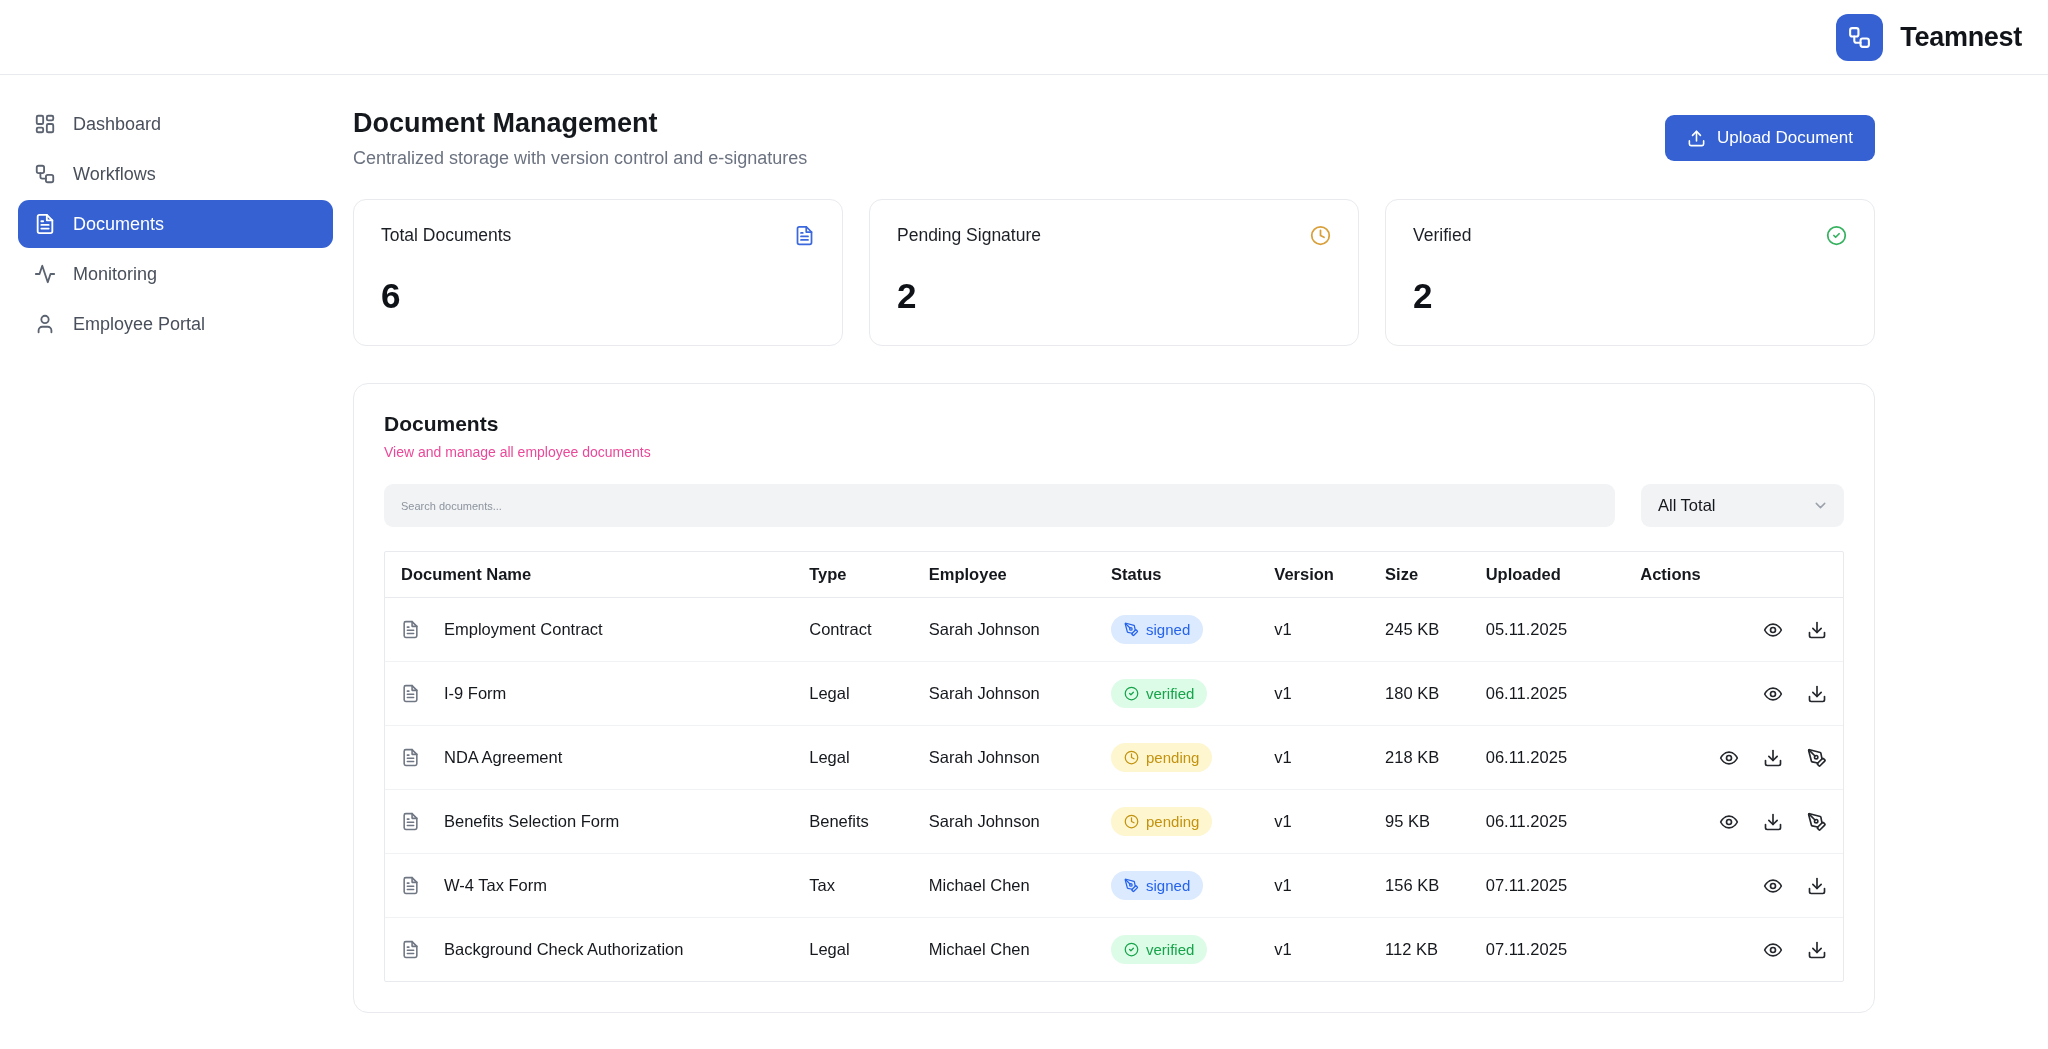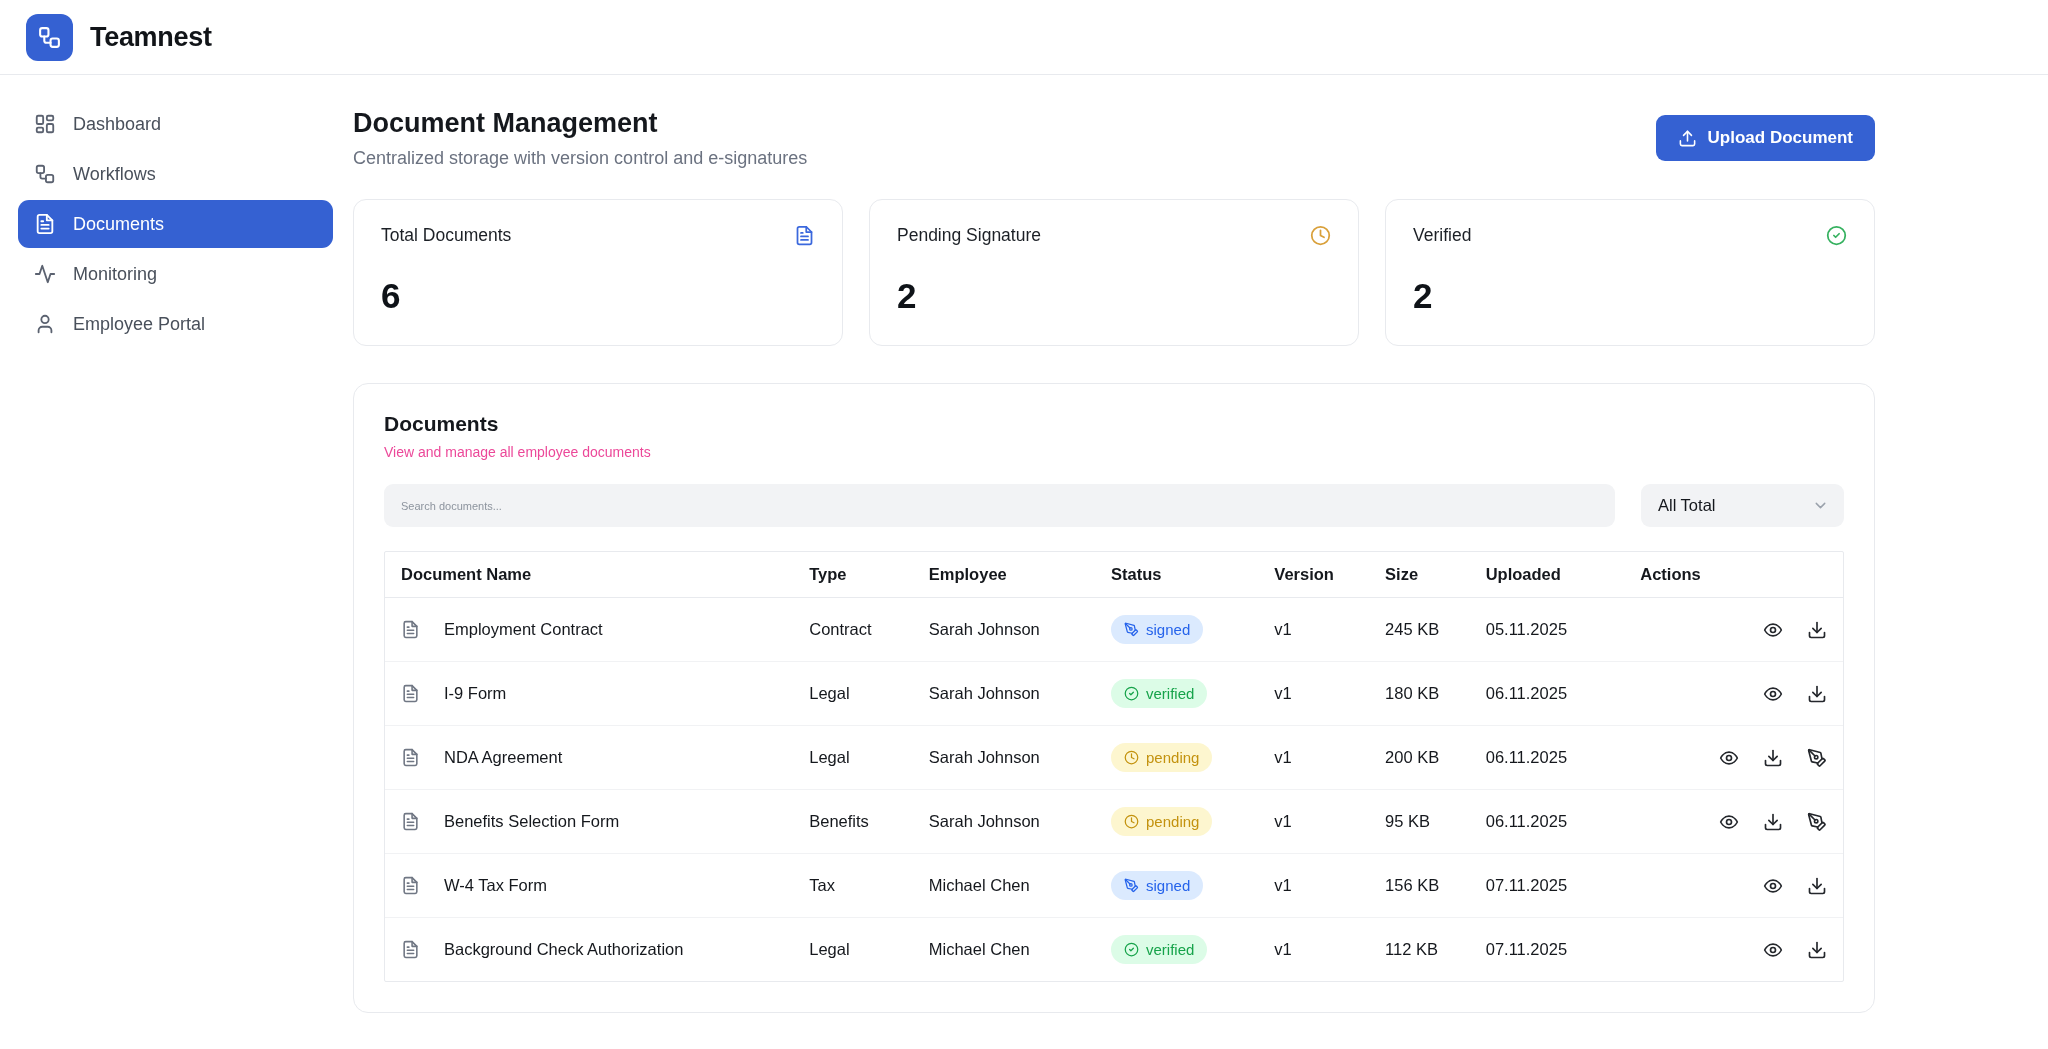--- a/index.html
+++ b/index.html
@@ -8,21 +8,21 @@
     width:2048px; height:1049px; overflow:hidden;
     font-family:"Liberation Sans","DejaVu Sans",sans-serif;
     color:#14171c;
   }
   .ic { display:inline-flex; align-items:center; justify-content:center; flex:0 0 auto; }
   .ic svg { width:100%; height:100%; display:block; }
 
   
   .topbar {
     height:75px; display:flex; align-items:center; gap:17px;
-    padding:0 26px; border-bottom:1px solid #e8eaee;
+    padding:0 26px; border-bottom:1px solid #e8eaee;justify-content:flex-end;
   }
   .logo {
     width:47px; height:47px; border-radius:12px; background:var(--primary);
     color:#fff; display:flex; align-items:center; justify-content:center;
   }
   .logo .ic { width:25px; height:25px; }
   .brand { font-size:27px; font-weight:700; letter-spacing:-0.3px; color:#111418; }
 
   
   .layout { display:flex; align-items:flex-start; }
@@ -38,21 +38,21 @@
 
   .main { flex:1; padding:33px 173px 0 0; }
 
   
   .page-header { display:flex; align-items:flex-start; justify-content:space-between; }
   .page-title { font-size:27px; font-weight:600; color:#15181d; }
   .page-subtitle { font-size:18px; color:#6b7280; margin-top:9px; }
   .upload-btn {
     display:flex; align-items:center; gap:11px; margin-top:7px;
     background:var(--primary); color:#fff; border:none; border-radius:9px;
-    height:46px; padding:0 22px; font-size:17px; font-weight:700;
+    height:46px; padding:0 22px; font-size:17px; font-weight:400;
     font-family:inherit; cursor:pointer;
   }
   .upload-btn .ic { width:19px; height:19px; }
 
   
   .stats { display:flex; gap:26px; margin-top:30px; }
   .stat-card {
     flex:1; border:1px solid #e8eaee; border-radius:13px;
     padding:25px 27px 29px; background:#fff;
   }
@@ -387,21 +387,21 @@
                   <td><span class="badge" style="background:#fdf6cf;color:#c3920e">
                       <span class="ic">
                         <svg viewBox="0 0 24 24" fill="none" stroke="currentColor" stroke-width="2" stroke-linecap="round" stroke-linejoin="round">
                           <circle cx="12" cy="12" r="10"></circle>
                           <path d="M12 6v6l4 2"></path>
                         </svg>
                       </span>
                       <span>pending</span>
                     </span></td>
                   <td>v1</td>
-                  <td>200 KB</td>
+                  <td>218 KB</td>
                   <td>06.11.2025</td>
                   <td>
                     <span class="actions-cell">
                       <button class="action-btn"><span class="ic">
                           <svg viewBox="0 0 24 24" fill="none" stroke="currentColor" stroke-width="2" stroke-linecap="round" stroke-linejoin="round">
                             <path d="M2 12s3.5-7 10-7 10 7 10 7-3.5 7-10 7-10-7-10-7Z"></path>
                             <circle cx="12" cy="12" r="3"></circle>
                           </svg>
                         </span></button>
                       <button class="action-btn"><span class="ic">

